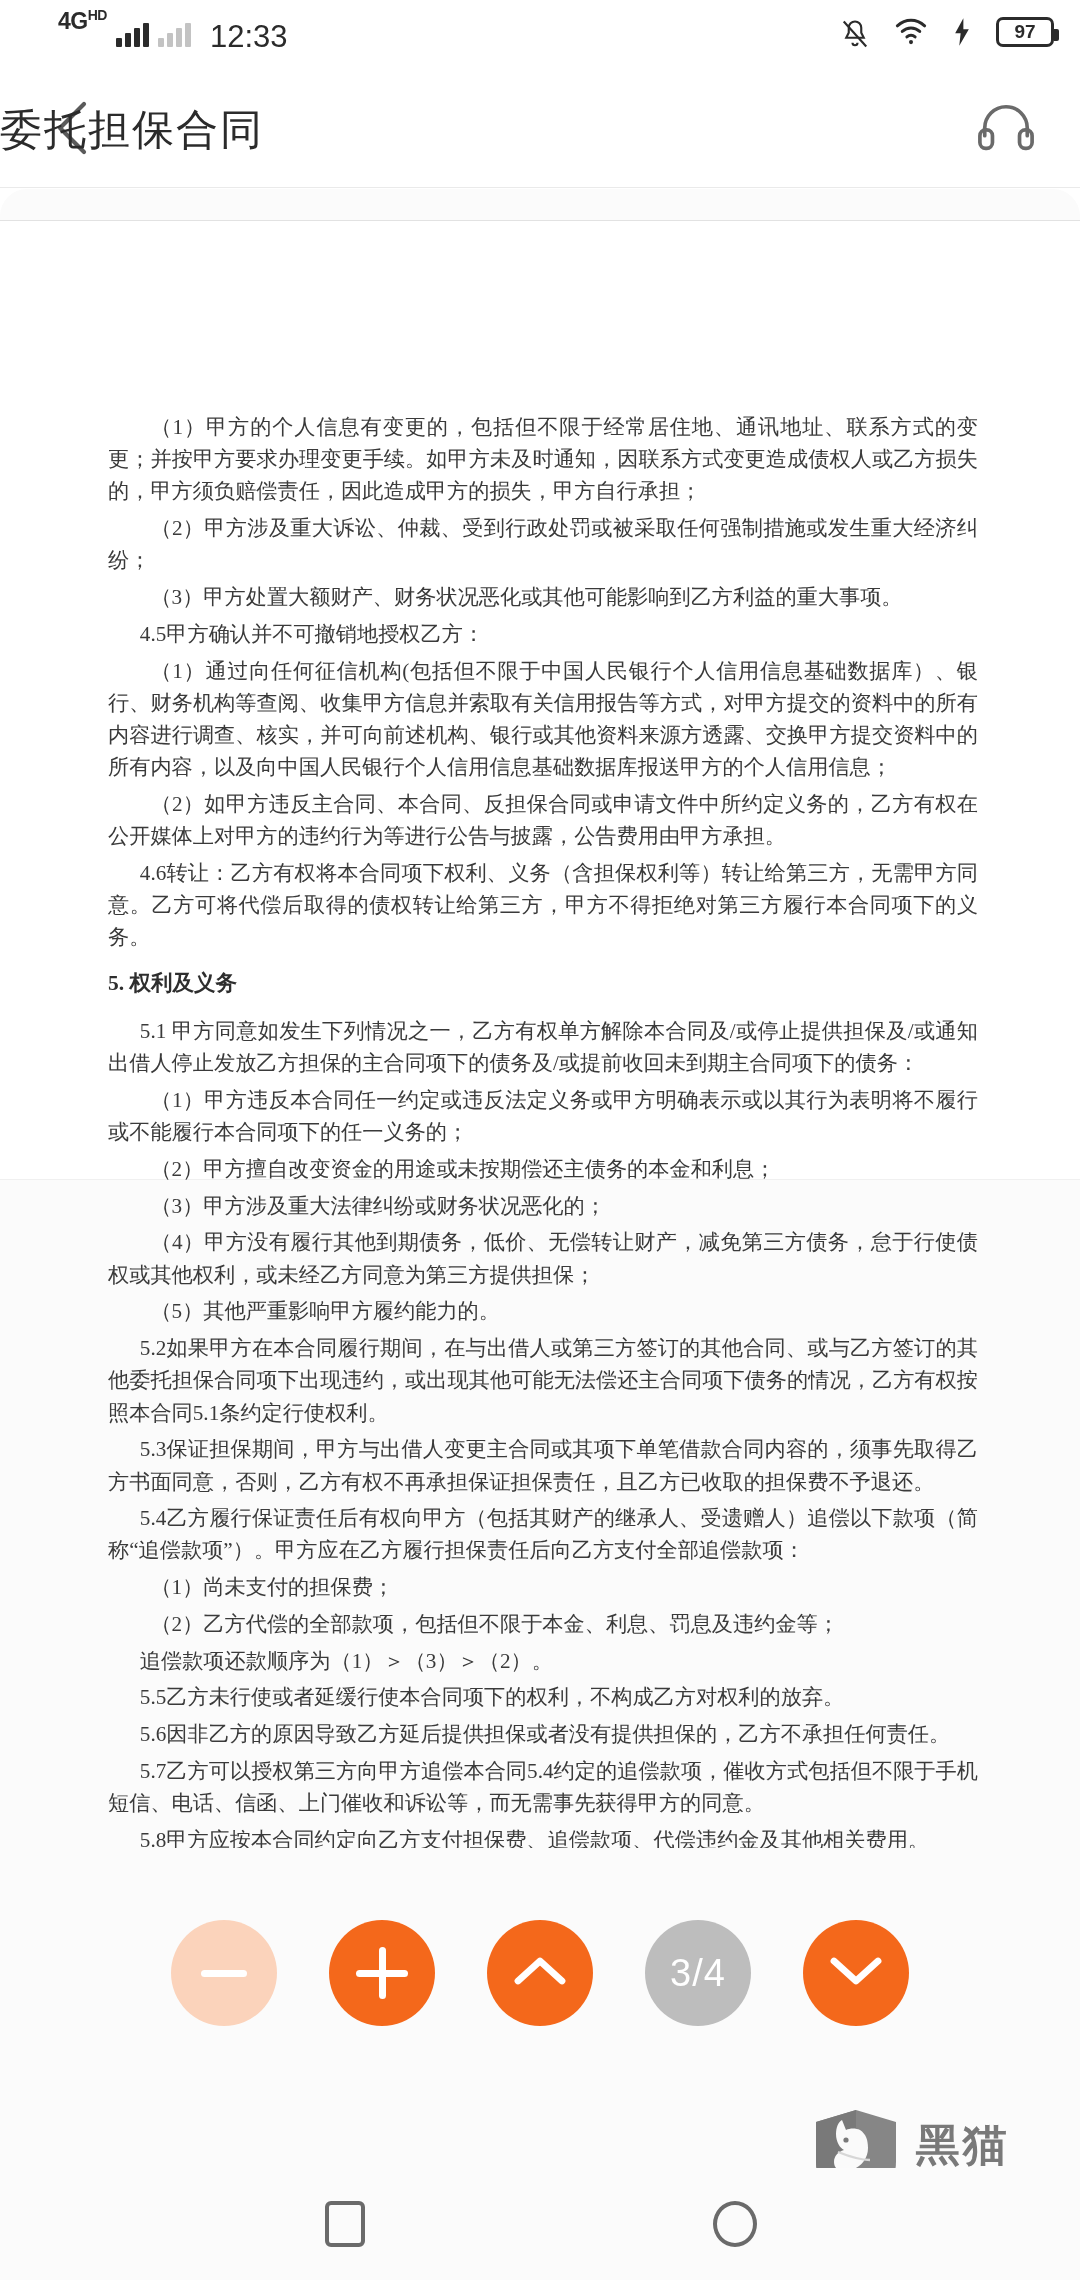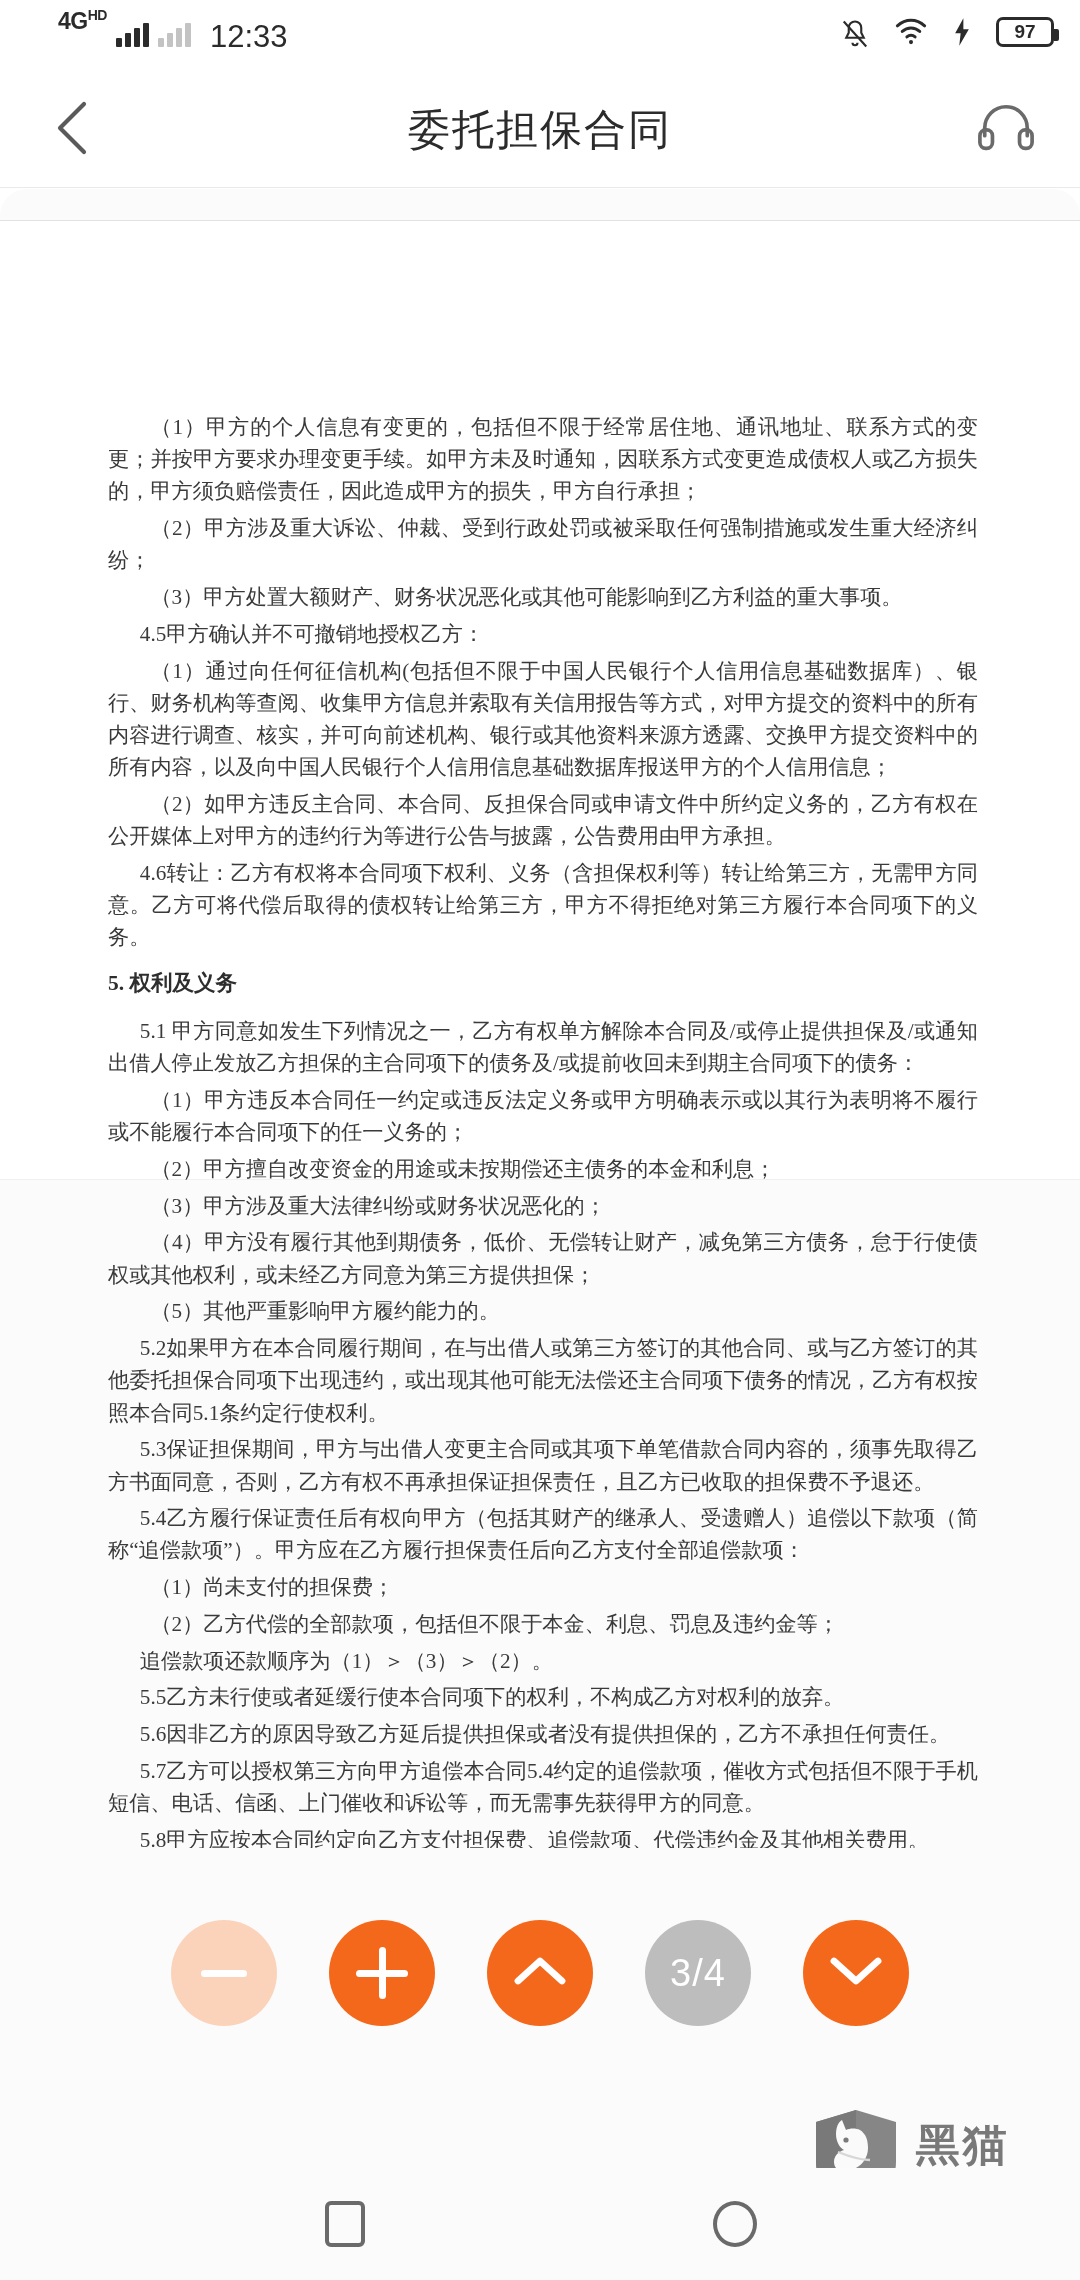--- a/index.html
+++ b/index.html
@@ -48,21 +48,21 @@
   .header {
     height:116px; width:100%;
     background:#ffffff;
     display:flex; align-items:center;
     padding:0 42px;
     position:relative;
     border-bottom:1px solid #eaeaea;
   }
   .back-btn { width:64px; height:64px; display:flex; align-items:center; justify-content:center; }
   .header-title {
-    position:absolute; left:0; right:0; text-align:center;
+    position:absolute; left:0; right:0; text-align:left;
     font-size:42px; color:#2b2b2b; font-weight:500;
     letter-spacing:2px;
     pointer-events:none;
   }
   .headset-btn { margin-left:auto; width:64px; height:64px; display:flex; align-items:center; justify-content:center; }
 
   
   .doc-wrap {
     position:absolute; top:189px; left:0; right:0; bottom:0;
     background:#fbfbfb;

